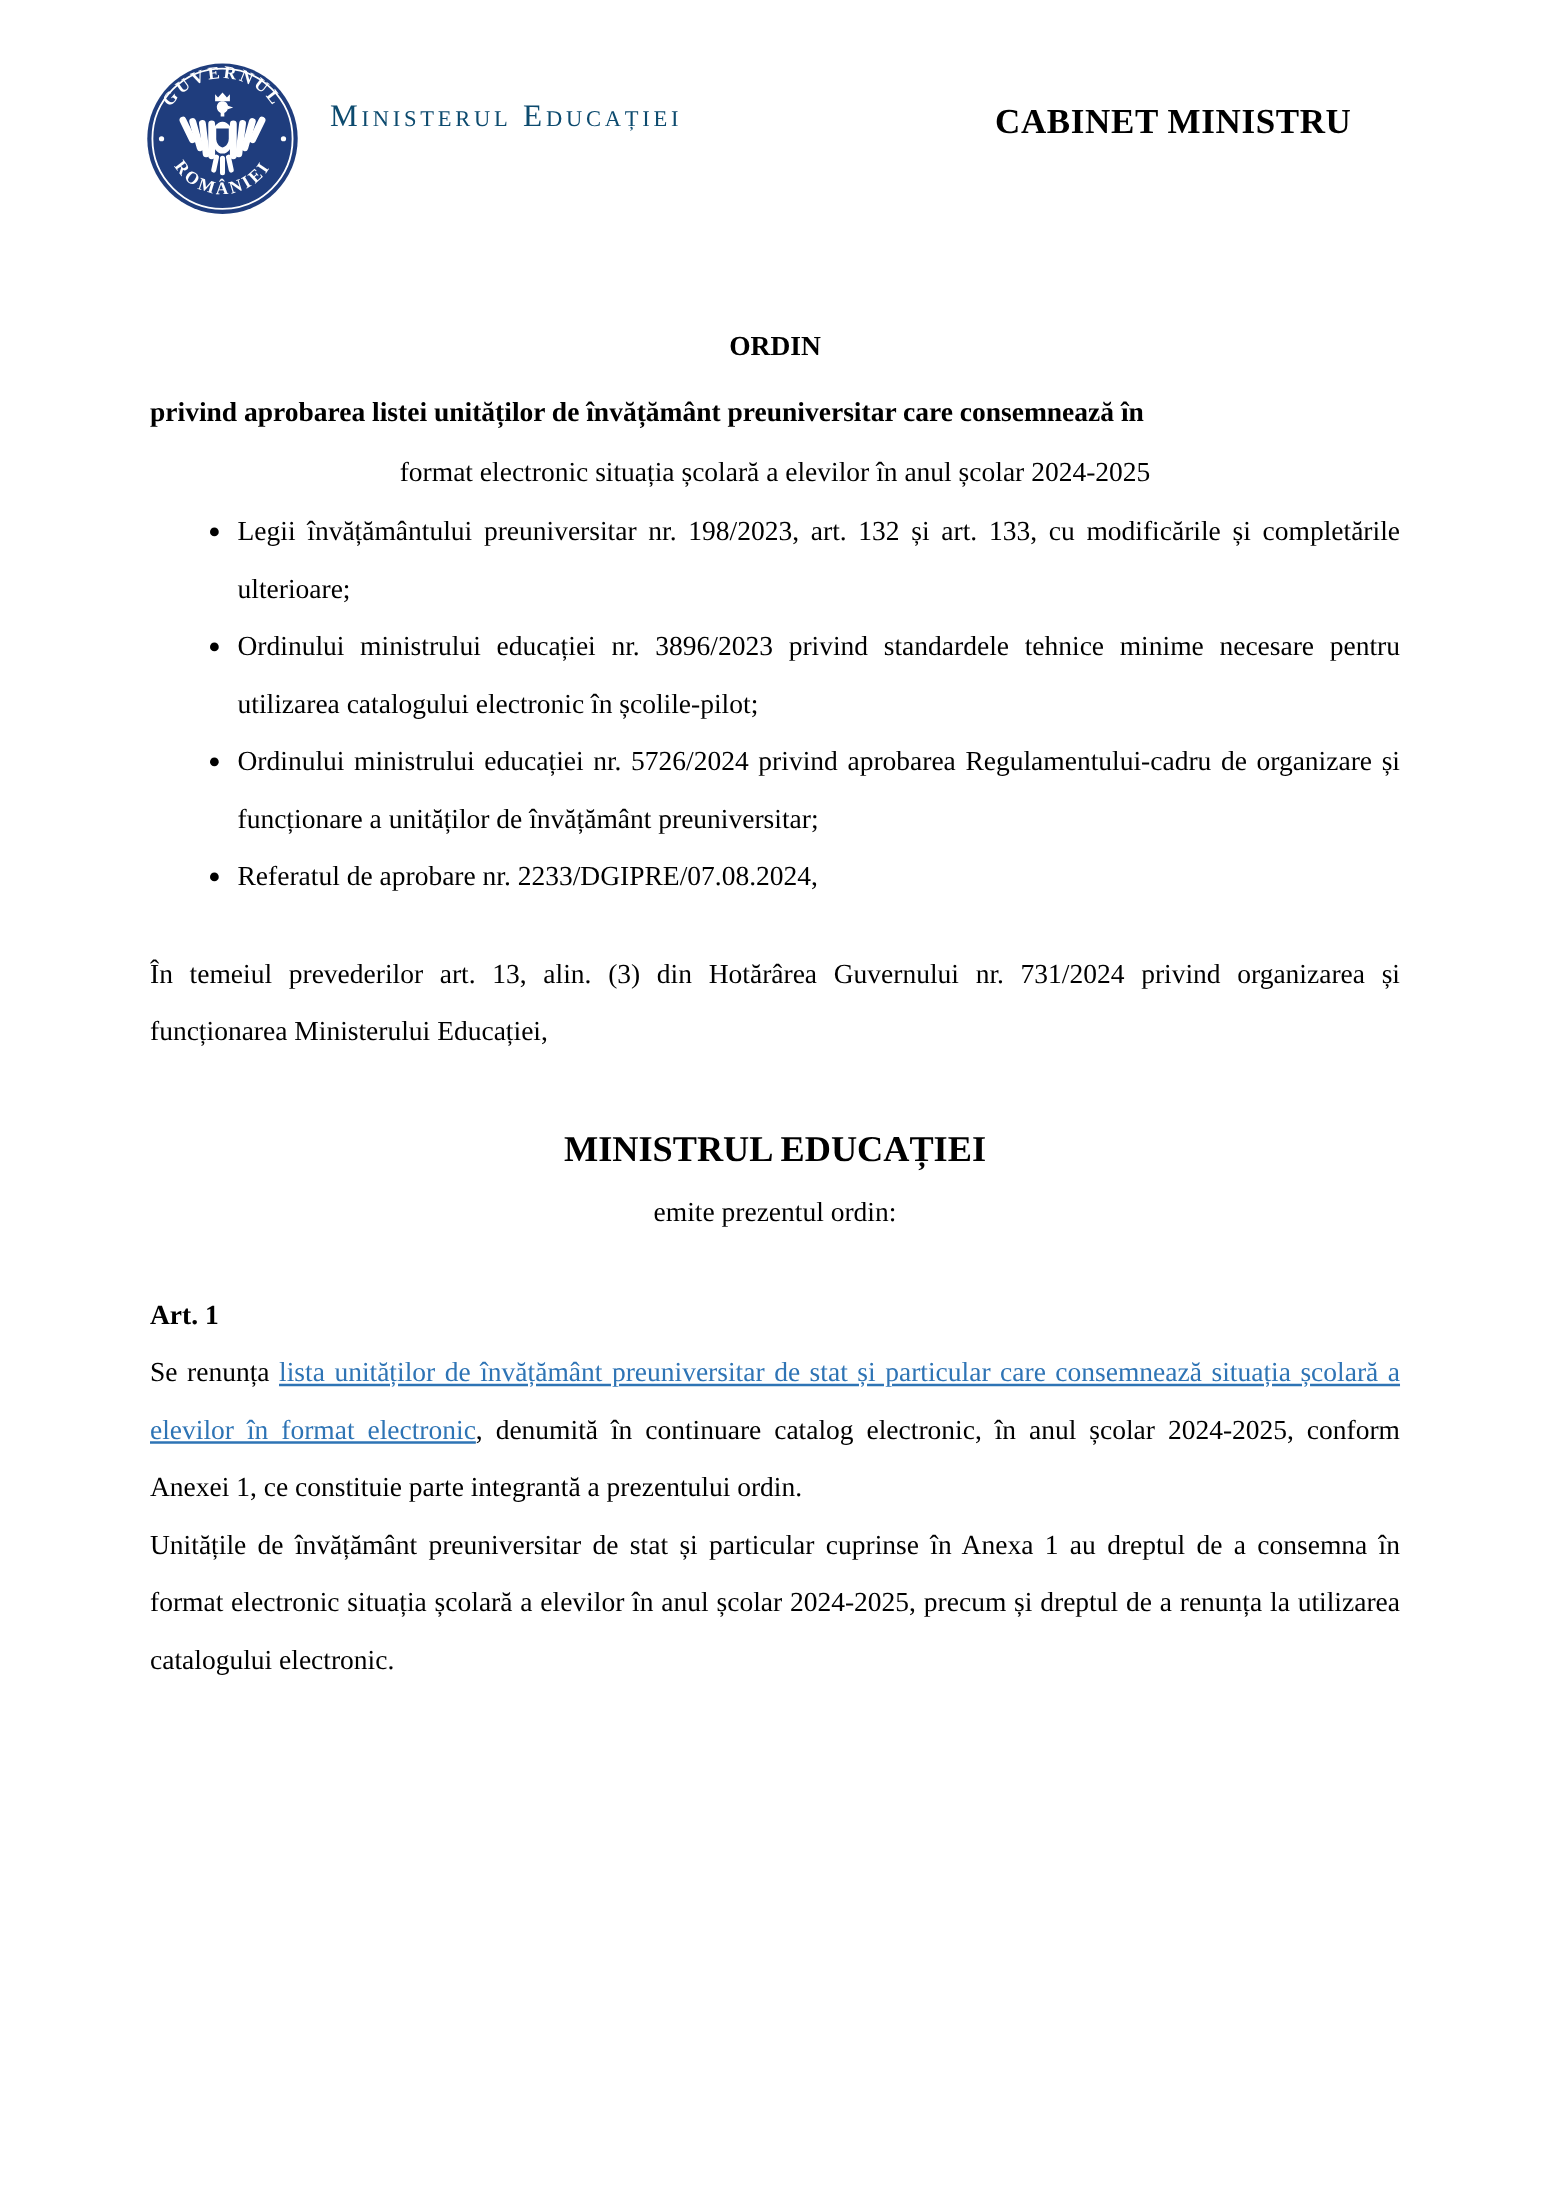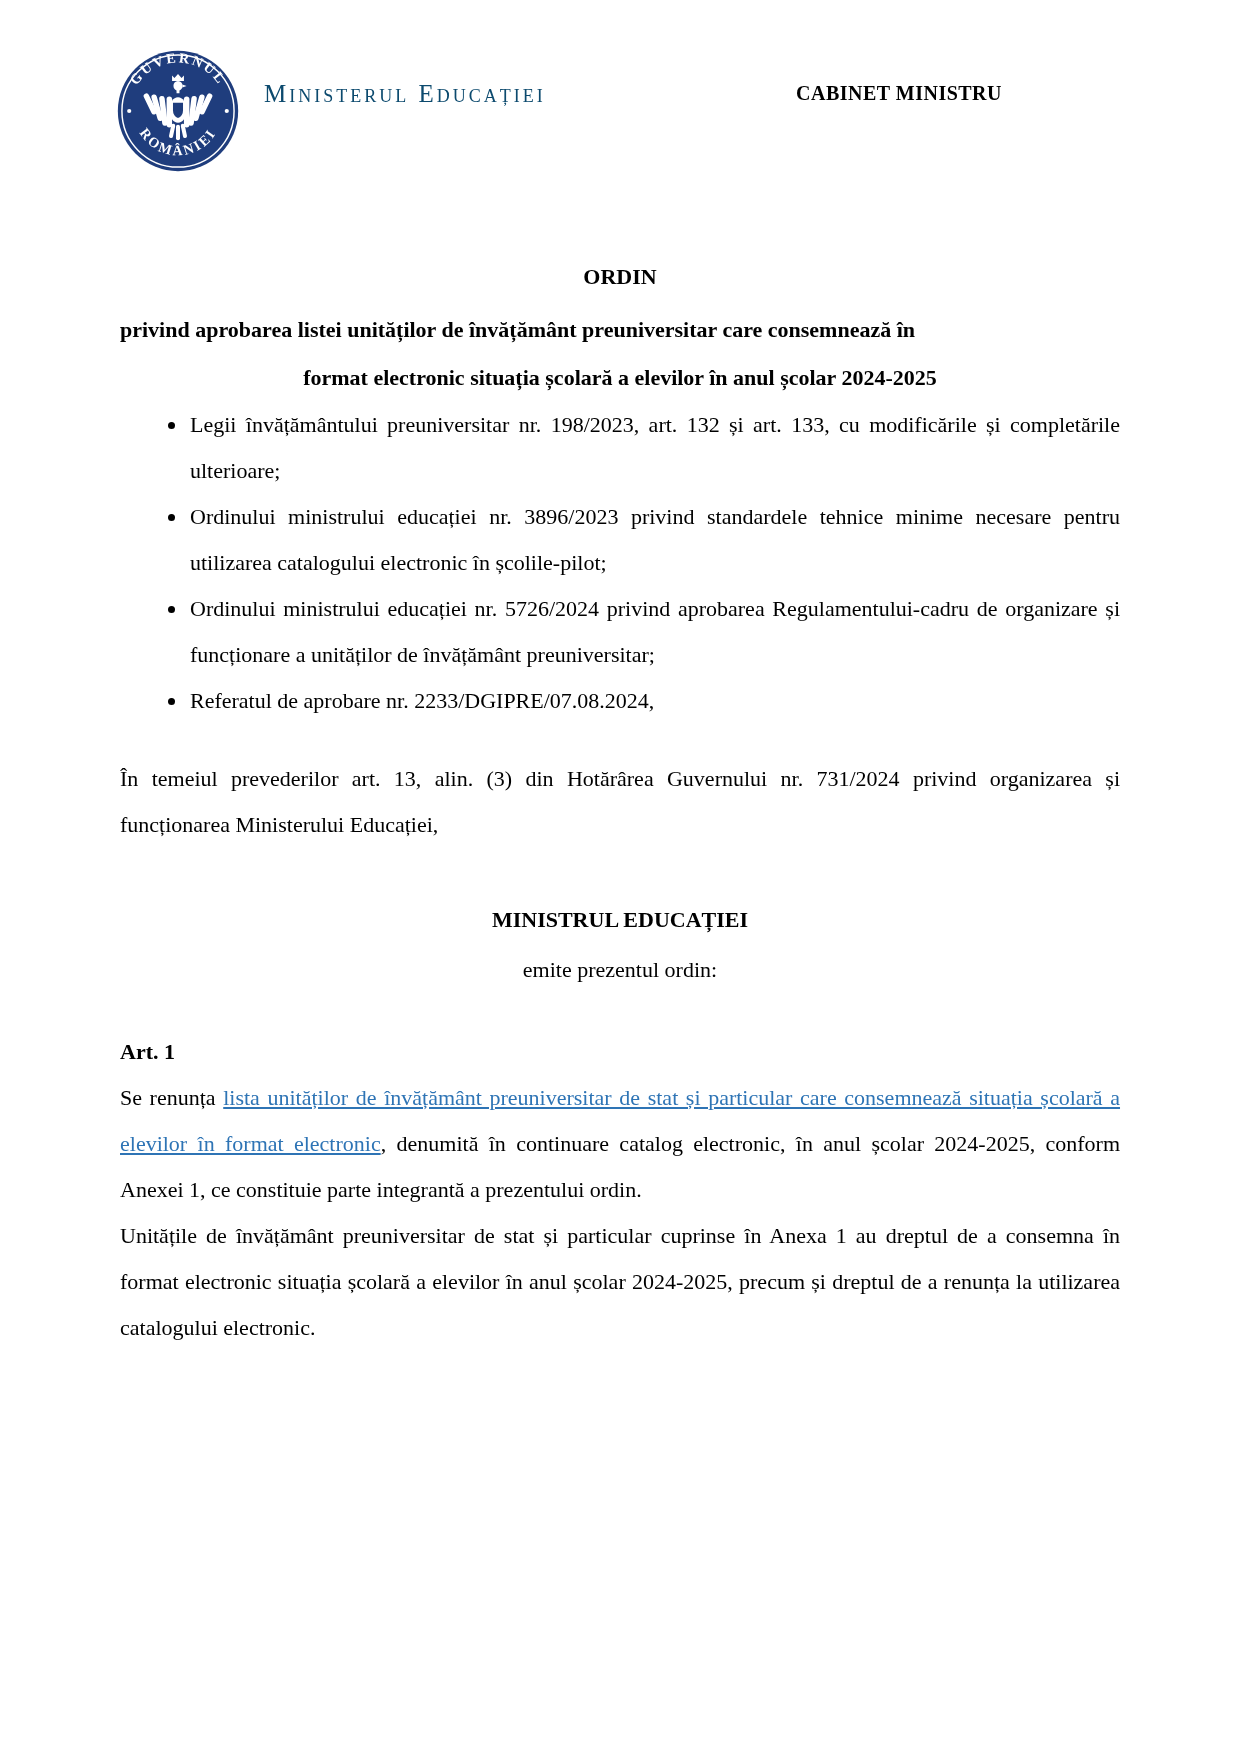--- a/index.html
+++ b/index.html
@@ -23,21 +23,21 @@
     position: absolute; left: 144px; top: 80px;
     font-variant: small-caps;
     font-size: 25px;
     letter-spacing: 3px;
     color: #0c4a6e;
     white-space: nowrap;
   }
   .cabinet-label {
     position: absolute; left: 676px; top: 82px;
     font-weight: bold;
-    font-size: 20px;
+    font-size: 28px;
     letter-spacing: 0.5px;
     white-space: nowrap;
   }
 
   
   .order-heading {
     margin: 84px 0 0 0;
     text-align: center;
     font-weight: bold;
     font-size: 22px;
@@ -45,42 +45,42 @@
   }
   .order-title-line1 {
     margin: 6px 0 0 0;
     text-align: left;
     font-weight: bold;
     line-height: 48px;
   }
   .order-title-line2 {
     margin: 0;
     text-align: center;
-    font-weight: bold;
+    font-weight: normal;
     line-height: 48px;
   }
 
   
   .preamble-intro { margin: 56px 0 0 0; line-height: 46px; }
   ul.legal-refs { margin: 0; padding: 0 0 0 68px; }
   ul.legal-refs li {
     line-height: 46px;
     text-align: justify;
     padding-left: 2px;
   }
   .legal-basis {
     margin: 32px 0 0 0;
     line-height: 46px;
     text-align: justify;
   }
   .issuer-heading {
     margin: 47px 0 0 0;
     text-align: center;
     font-weight: bold;
-    font-size: 22px;
+    font-size: 29px;
     line-height: 50px;
   }
   .enactment-formula {
     margin: 0;
     text-align: center;
     line-height: 50px;
   }
   .article-label {
     font-weight: bold;
     line-height: 46px;

